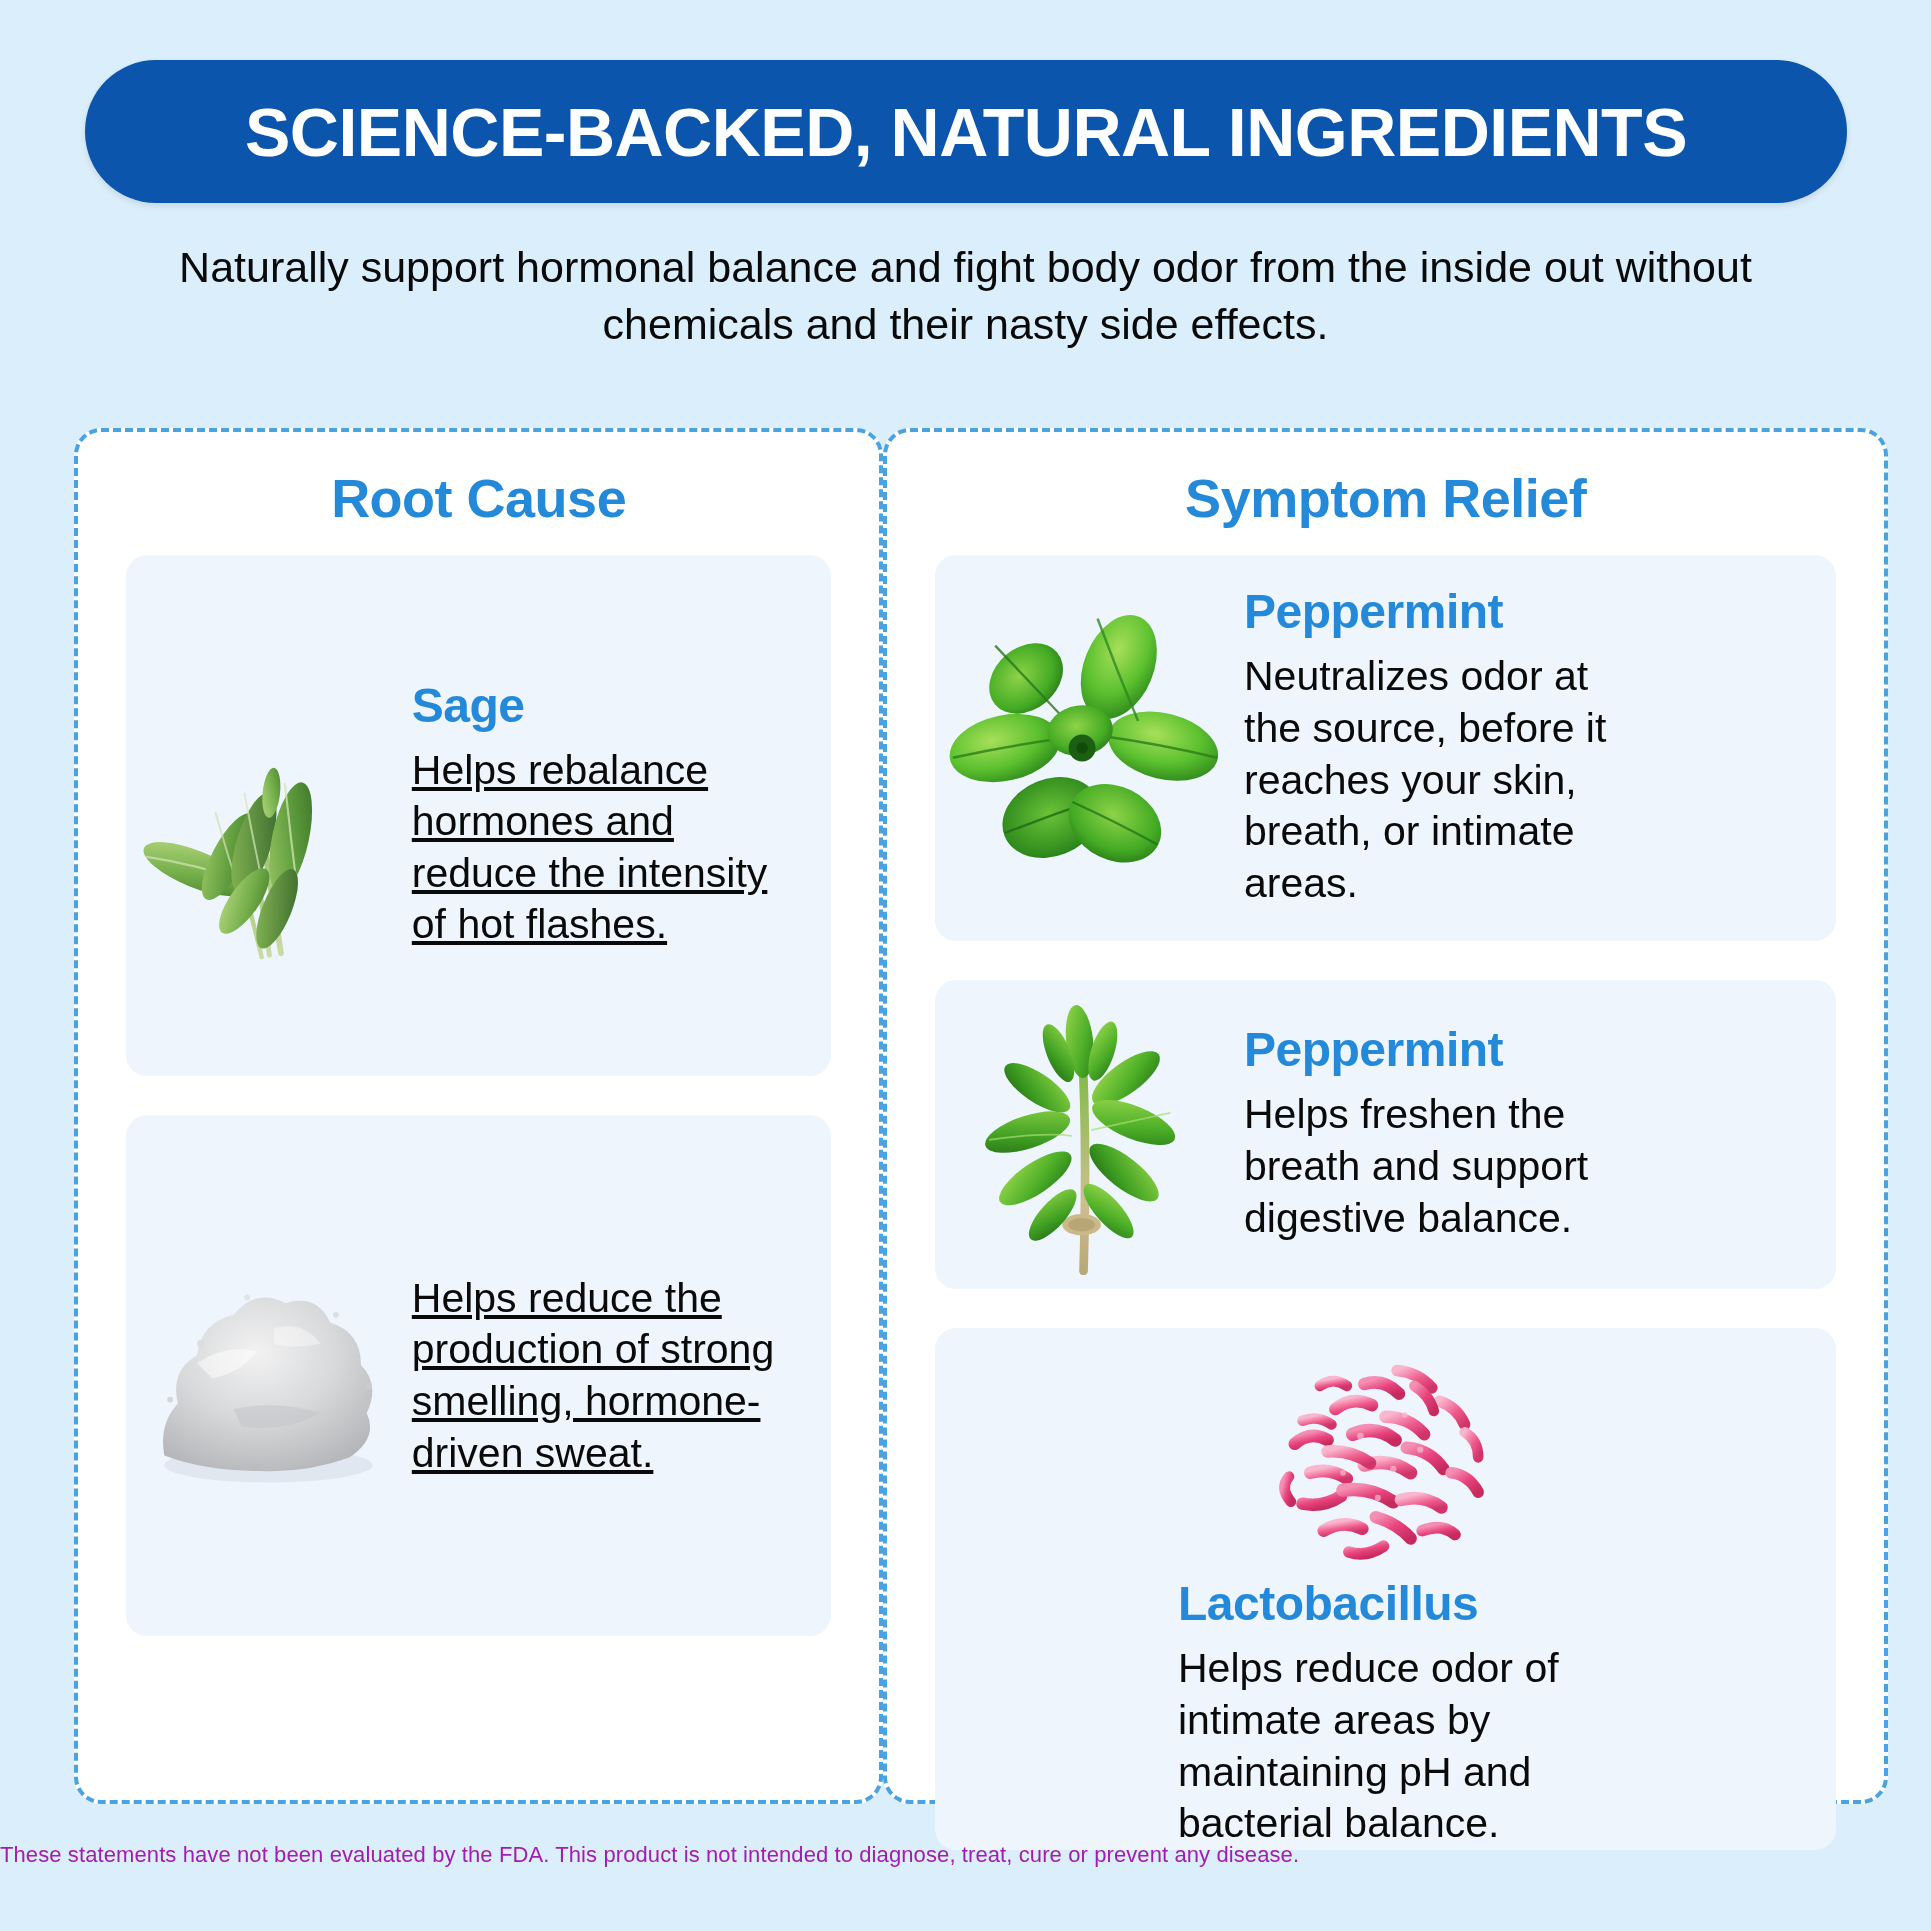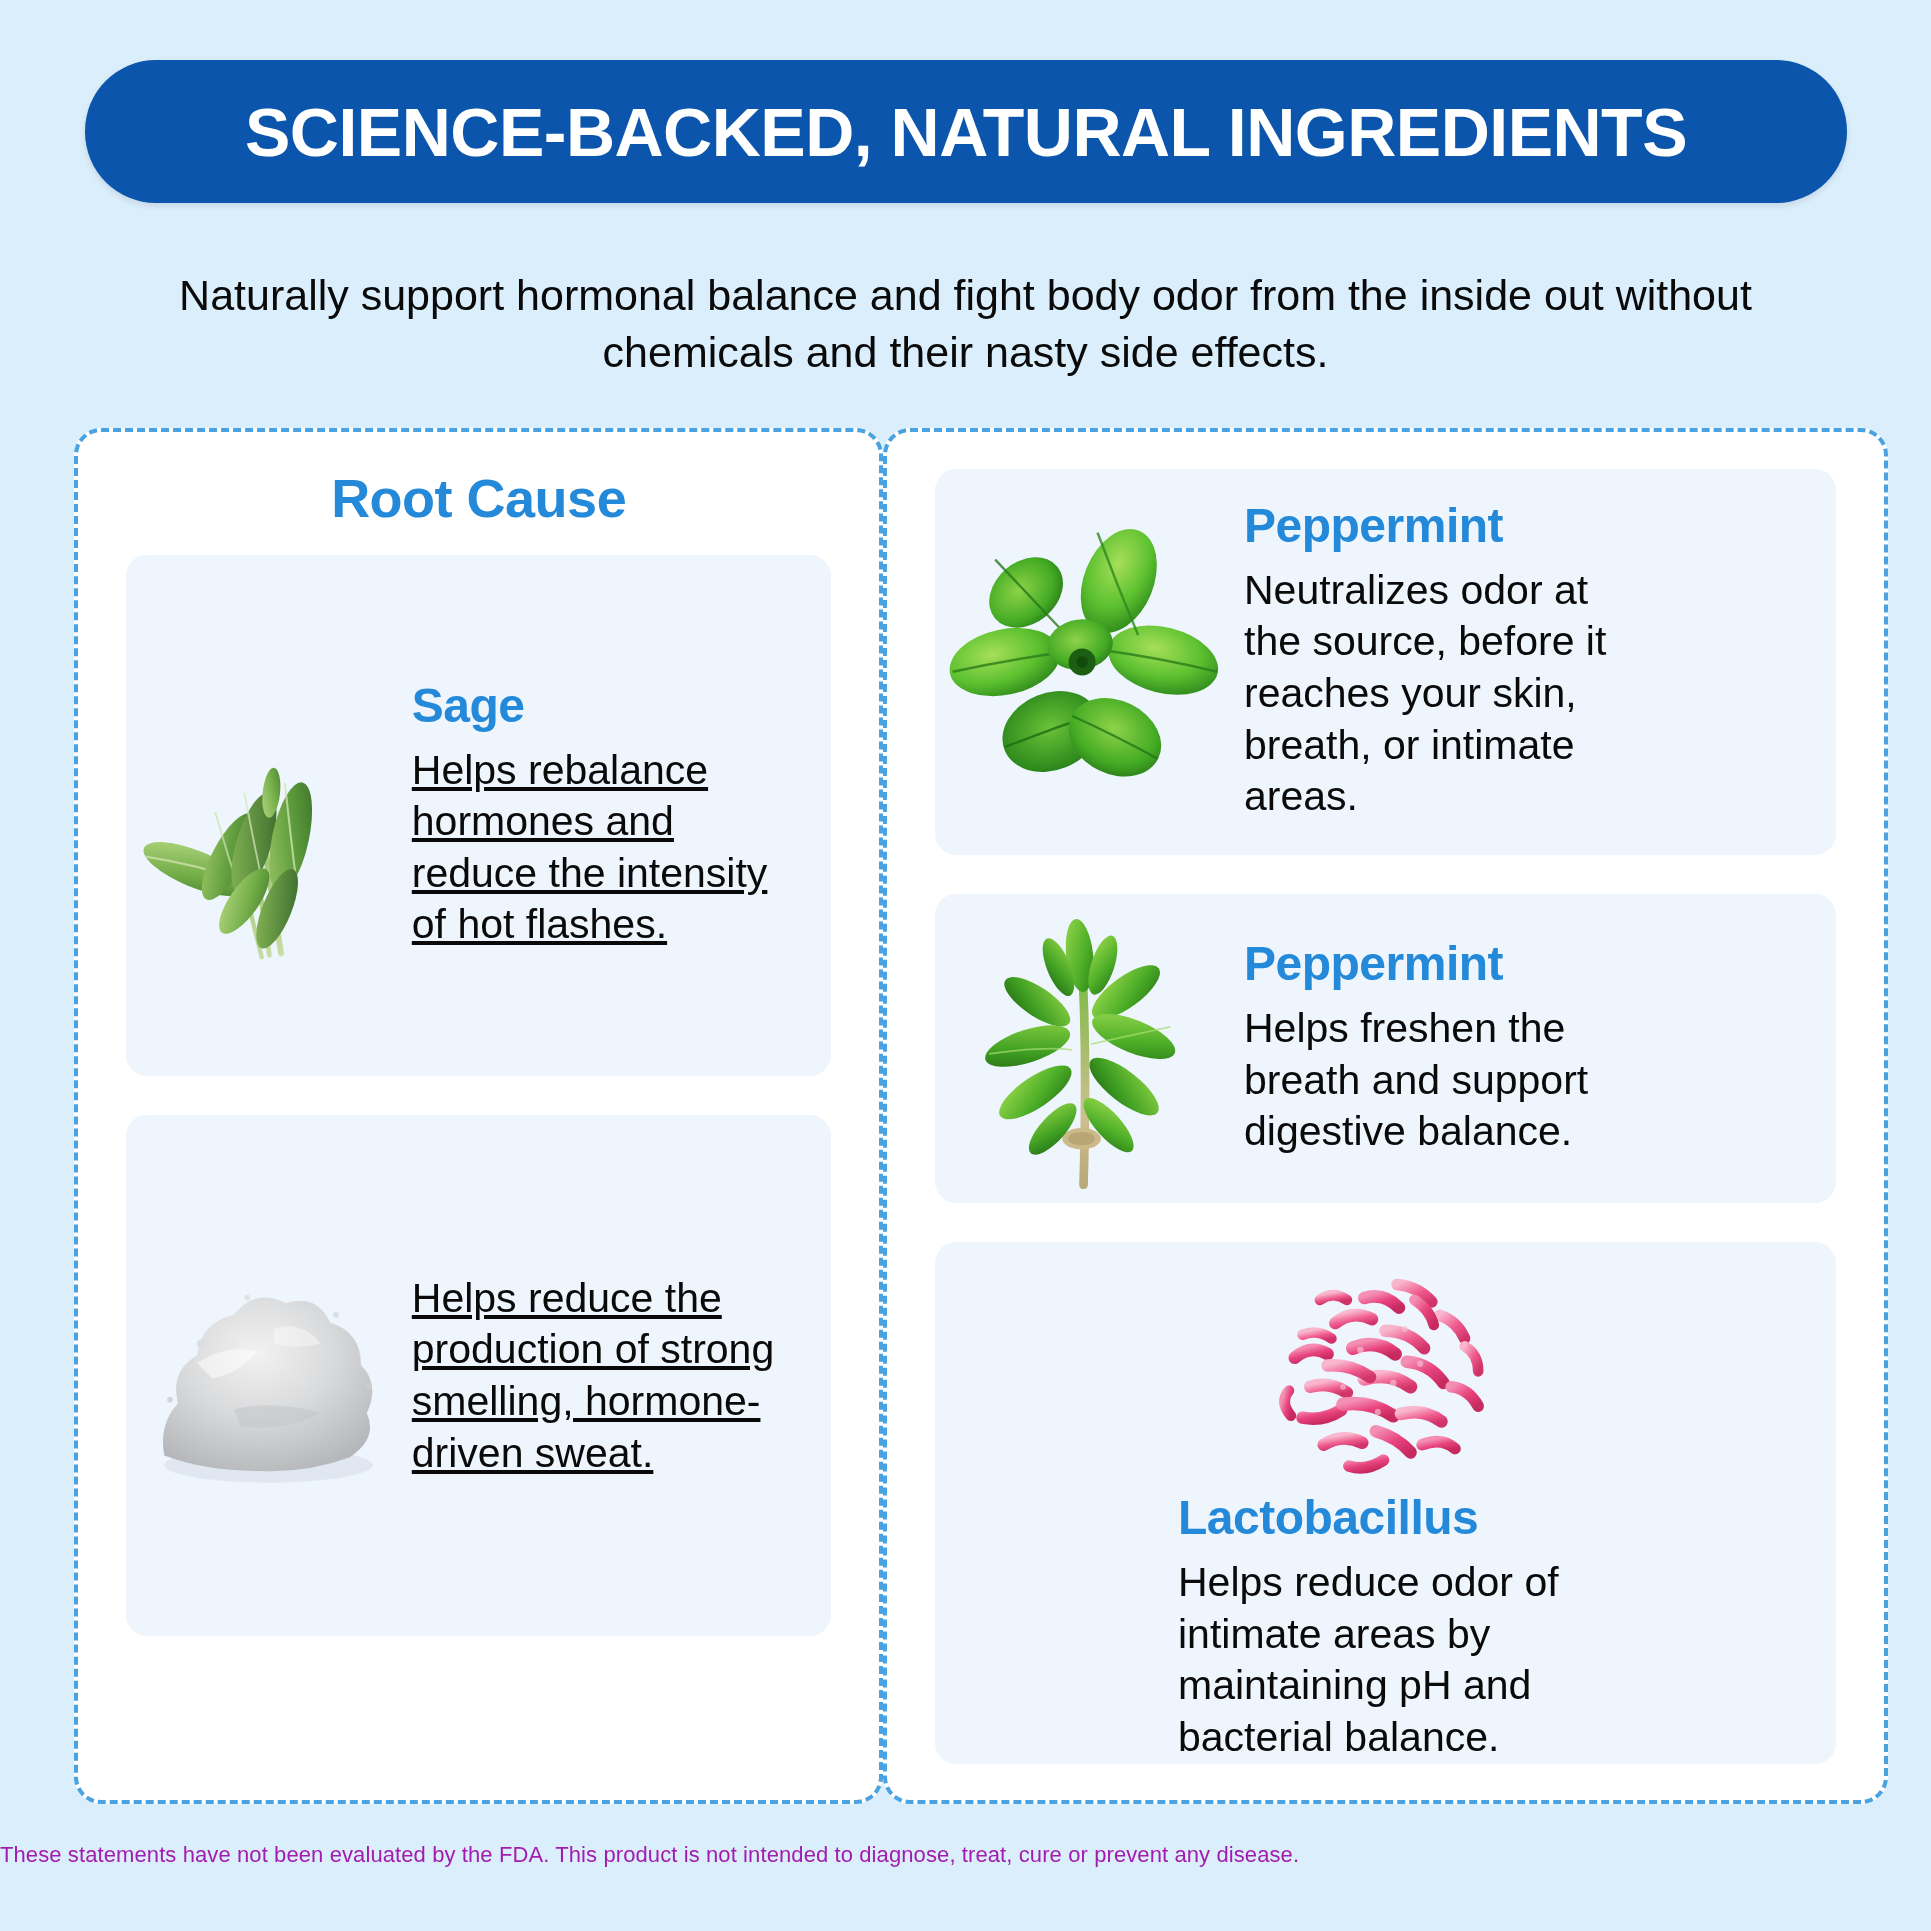--- a/index.html
+++ b/index.html
@@ -45,21 +45,20 @@
   .subtitle {
     position: absolute;
     left: 164px;
     top: 239px;
     width: 1603px;
     text-align: center;
     color: #0a0a0a;
     font-size: 43px;
     line-height: 1.32;
     font-weight: 400;
-    margin-top: 28px;
   }
 
   
   .panels {
     position: absolute;
     left: 42px;
     top: 428px;
     width: 1846px;
     height: 1376px;
     display: flex;
@@ -251,20 +250,21 @@
           </div>
           <div class="card-body">
             <div class="card-desc">Helps reduce the production of strong smelling, hormone-driven sweat.</div>
           </div>
         </div>
 
       </div>
     </div>
 
     <div class="panel panel-right">
+      <div class="panel-title">Symptom Relief</div>
       <div class="cards">
 
         <div class="card card-chloro">
           <div class="card-media">
             <svg class="illo" width="280" height="290" viewBox="0 0 290 300">
               <defs>
                 <radialGradient id="mA" cx="40%" cy="35%" r="70%">
                   <stop offset="0%" stop-color="#a8df5a"></stop>
                     <stop offset="60%" stop-color="#5cc12f"></stop>
                     <stop offset="100%" stop-color="#2f8a1c"></stop>

